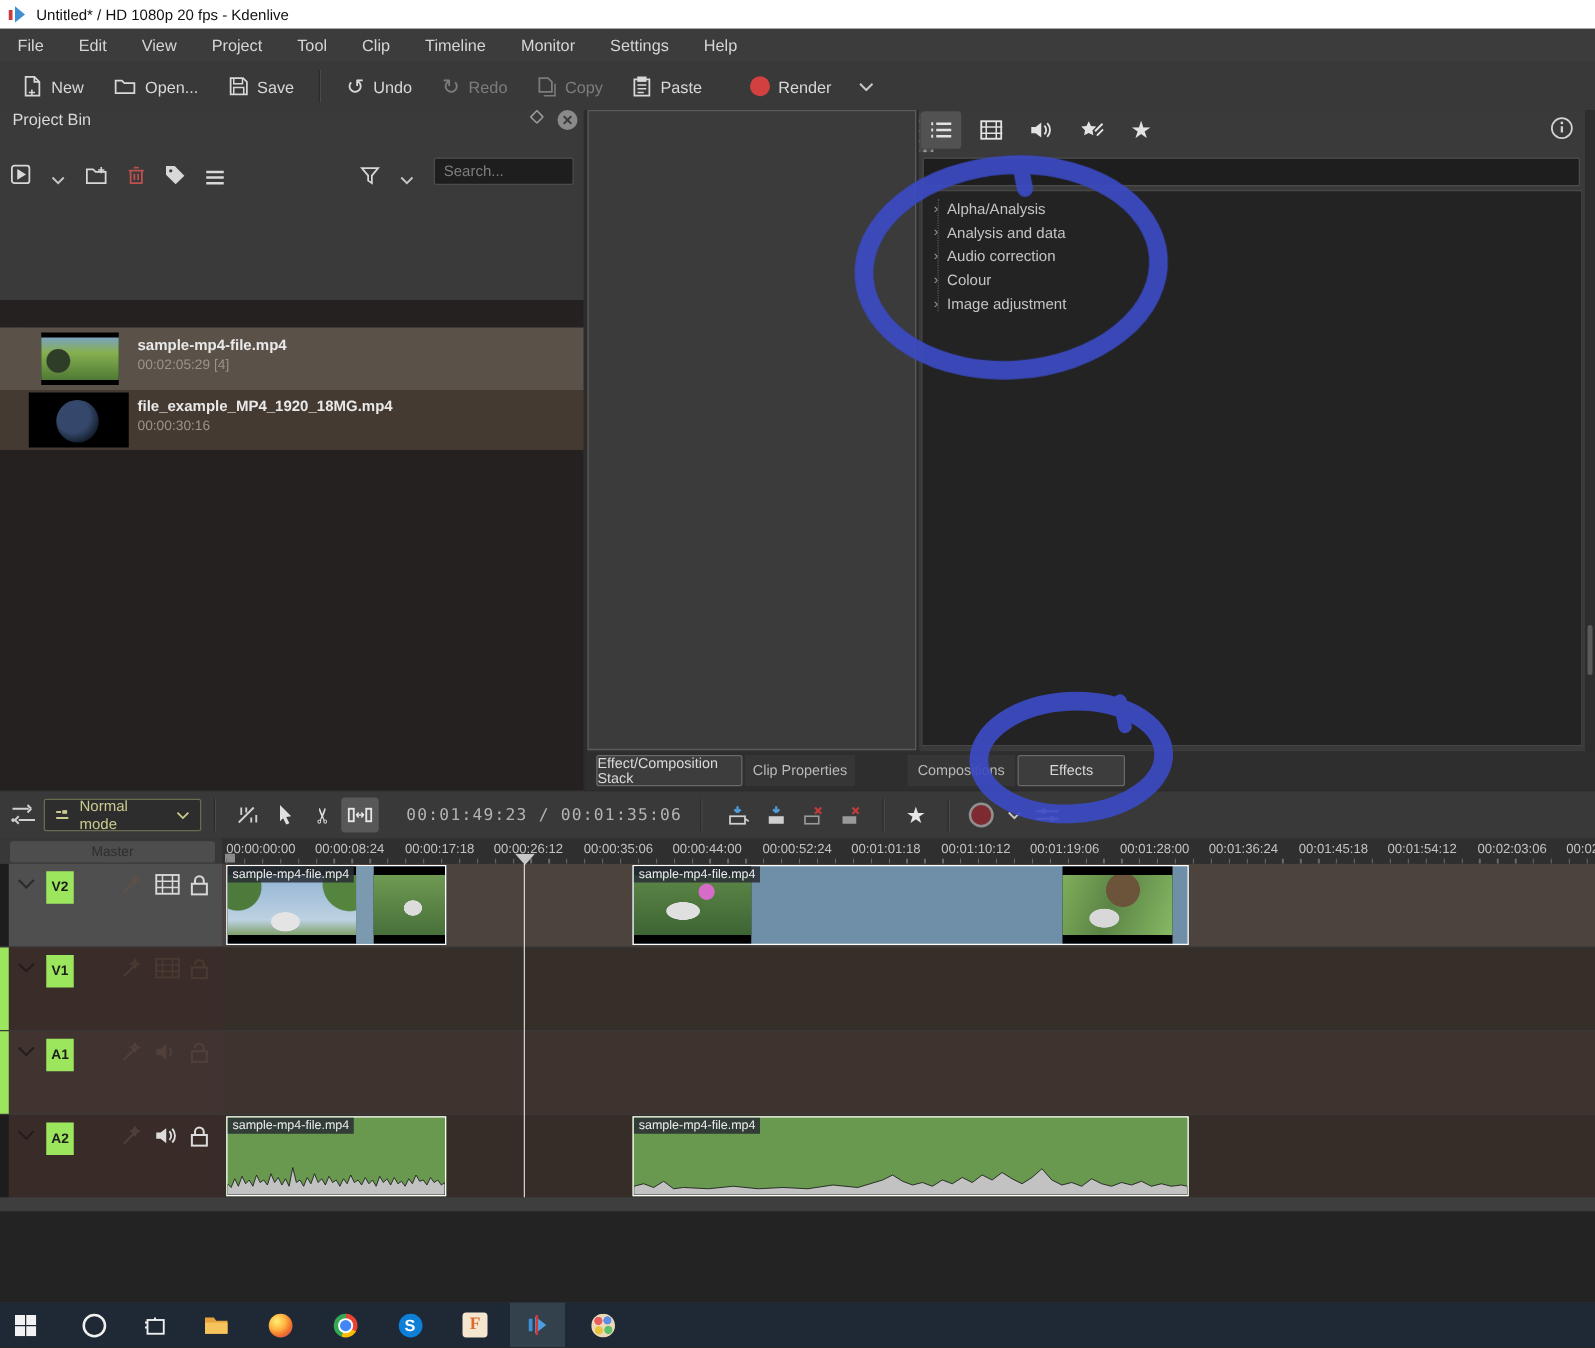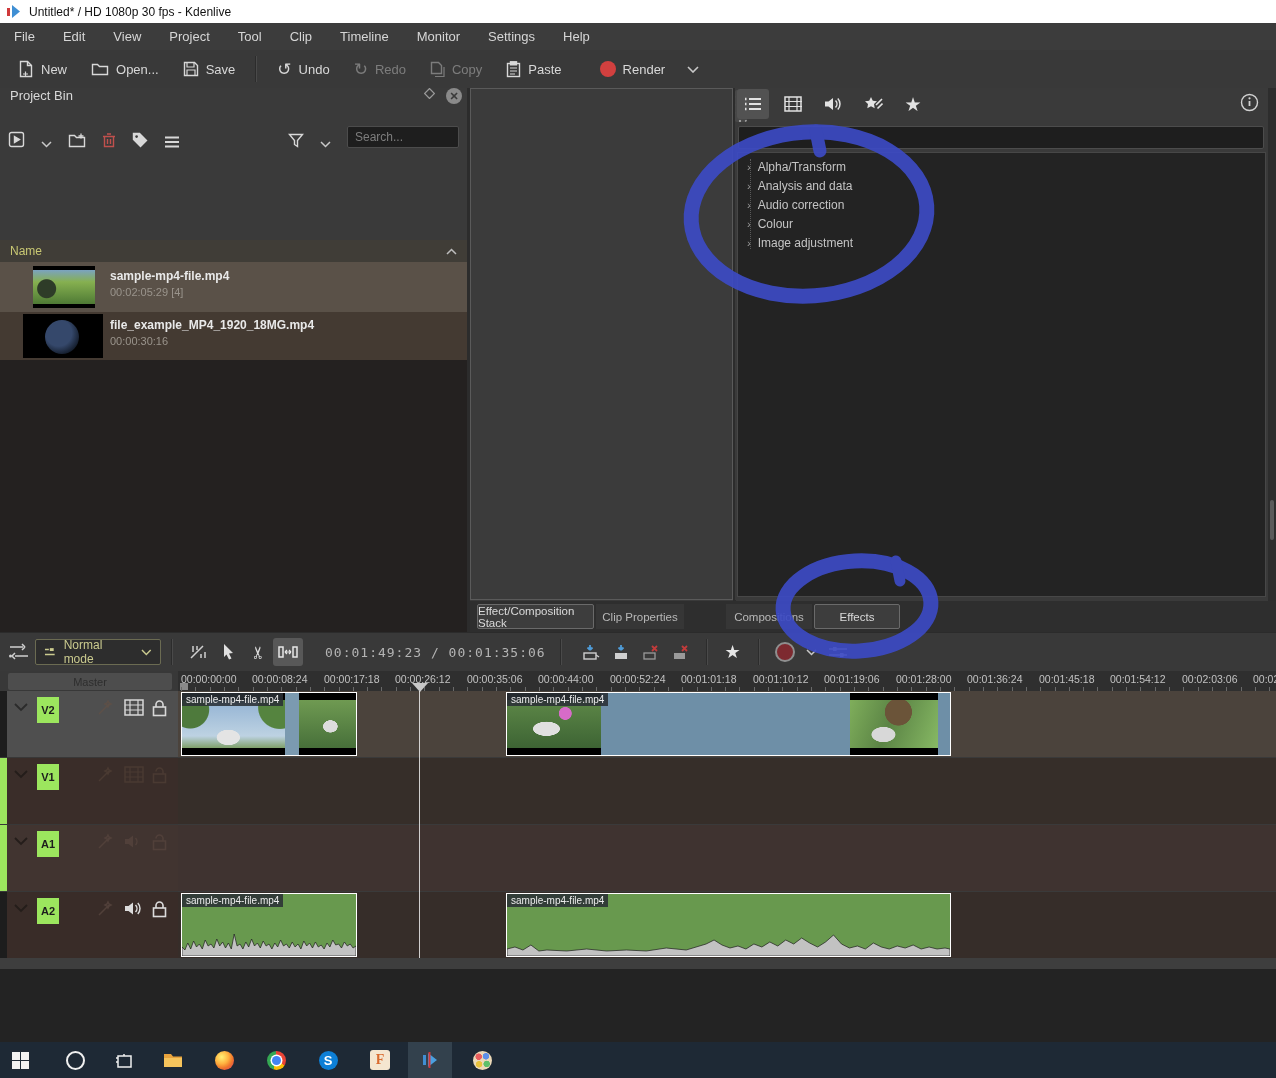--- a/index.html
+++ b/index.html
@@ -98,21 +98,21 @@
 
 <div id="app">
 
   <div class="abs titlebar">
     <span style="margin:0 8px 0 6px">
       <svg width="15" height="15" viewBox="0 0 15 15">
           <rect x="1" y="4" width="3" height="8" fill="#d0393b"></rect>
           <path d="M6 1v13l8-6.5z" fill="#3f8fd4"></path>
         </svg>
     </span>
-    <span>Untitled* / HD 1080p 30 fps - Kdenlive</span>
+    <span>Untitled* / HD 1080p 20 fps - Kdenlive</span>
   </div>
 
   <div class="abs menubar">
     <span>File</span>
     <span>Edit</span>
     <span>View</span>
     <span>Project</span>
     <span>Tool</span>
     <span>Clip</span>
     <span>Timeline</span>
@@ -238,26 +238,20 @@
           </svg>
         </span>
       <span>
           <svg width="11" height="7" viewBox="0 0 11 7" fill="none" stroke="#c8c8c8" stroke-width="1.5">
             <path d="M1 1l4.5 4.5L10 1"></path>
           </svg>
         </span>
       <input class="search" style="width: 96px;" placeholder="Search...">
     </div>
     <div class="abs bin-list">
-      <div class="namehdr">
-        <span>Name</span>
-        <svg width="11" height="7" viewBox="0 0 11 7" fill="none" stroke="#bdbdbd" stroke-width="1.5">
-            <path d="M1 6l4.5-4.5L10 6"></path>
-          </svg>
-      </div>
 
       <div class="abs" style="left:14px;top:22px;width:1px;height:78px;background:#565656"></div>
 
       <div class="binrow" style="top:22px;height:50px;background:#5a5148">
         <div class="abs" style="left:33px;top:4px;width:62px;height:42px;background:#000">
           <div class="abs" style="left:0;top:4px;right:0;bottom:4px;background:
             radial-gradient(circle at 22% 55%, #2e3c28 9px, transparent 10px),
             radial-gradient(circle at 30% 60%, #d8d8d8 3px, transparent 4px),
             linear-gradient(180deg,#7ba3c0 0%,#86b050 35%,#4f7a35 100%)"></div>
         </div>
@@ -323,21 +317,21 @@
           <circle cx="9.5" cy="9.5" r="8"></circle>
           <path d="M9.5 8v5" stroke-width="1.8"></path>
           <circle cx="9.5" cy="5.3" r="1.1" fill="#d2d2d2" stroke="none"></circle>
         </svg>
     </div>
     <input class="search abs" style="left: 3px; top: 38px; width: 510px; height: 15px;">
     <div class="fxlist">
       <div class="abs" style="left:12px;top:6px;width:1px;height:90px;border-left:1px dotted #5a5a5a"></div>
       <div class="fxitem" style="margin-top:4px">
         <span class="expander">›</span>
-        <span>Alpha/Transform</span>
+        <span>Alpha/Analysis</span>
       </div>
       <div class="fxitem">
         <span class="expander">›</span>
         <span>Analysis and data</span>
       </div>
       <div class="fxitem">
         <span class="expander">›</span>
         <span>Audio correction</span>
       </div>
       <div class="fxitem">

